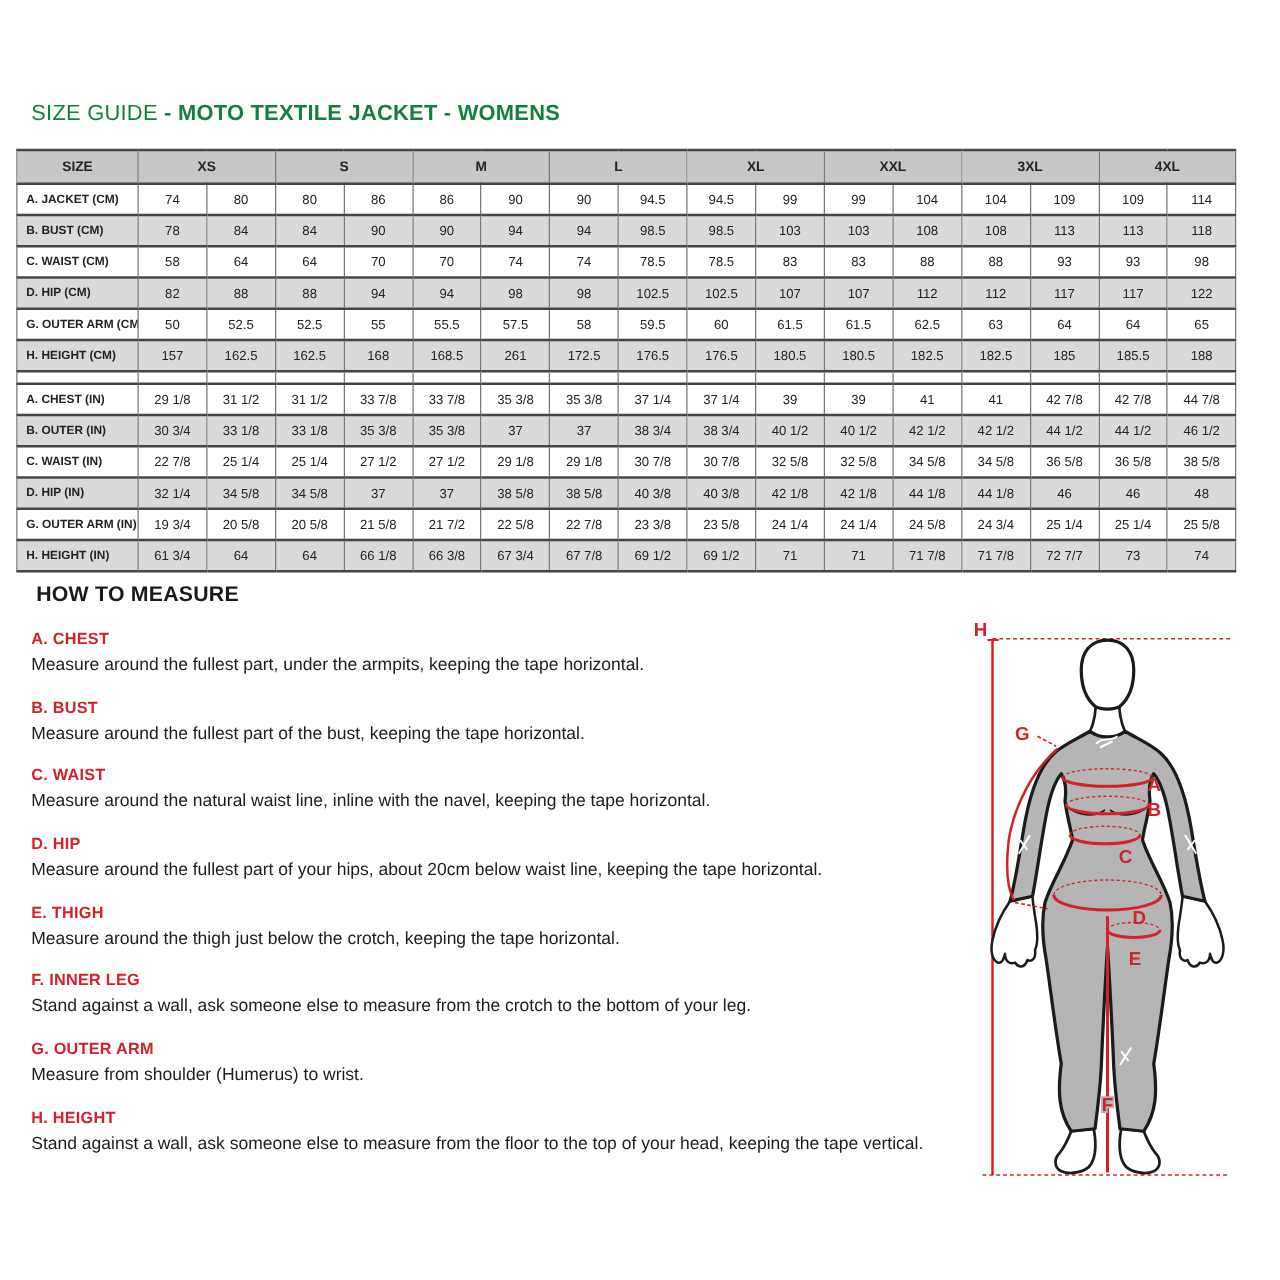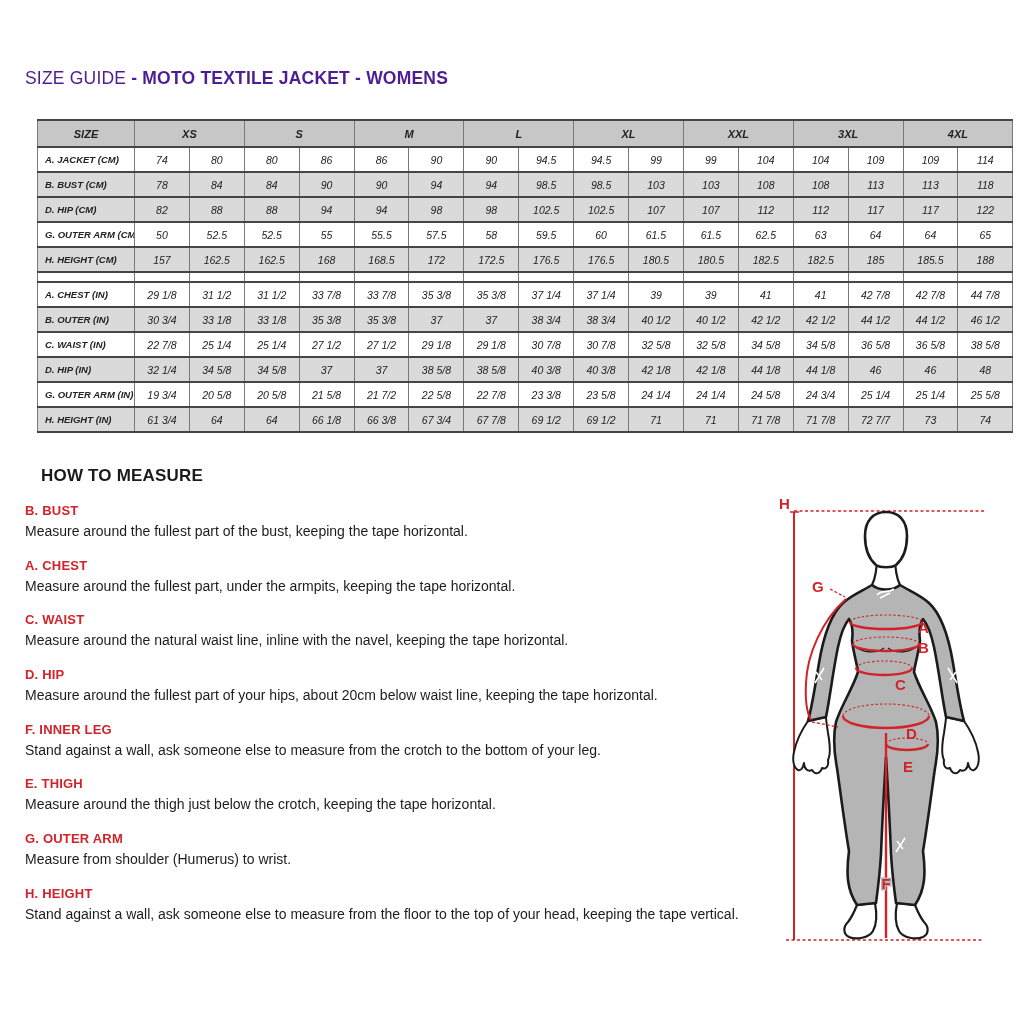--- a/index.html
+++ b/index.html
@@ -9,25 +9,25 @@
     --stripe-bg:#DADADA;
     --ink:#1c1c1c;
   }
   html,body{margin:0;padding:0;}
   body{
     width:1024px;height:1024px;position:relative;background:#ffffff;
     font-family:"Liberation Sans", sans-serif;color:var(--ink);
     overflow:hidden;
   }
   .page-title{
-    position:absolute;left:25px;top:68px;font-size:17.5px;letter-spacing:.2px;
-    white-space:nowrap;color:#4c1d95;
+    position:absolute;left:25px;top:80px;font-size:17.5px;letter-spacing:.2px;
+    white-space:nowrap;color:#15803d;
   }
   .page-title .t-bold{font-weight:bold;}
-  .size-table-wrap{position:absolute;left:37px;top:119px;width:975px;font-style:italic;}
+  .size-table-wrap{position:absolute;left:13px;top:119px;width:975px;}
   table.size-table{
     border-collapse:collapse;table-layout:fixed;width:975px;
     font-size:10.5px;color:#222;
   }
   table.size-table th,table.size-table td{
     border:1px solid #787878;
     border-top:2px solid #454545;
     border-bottom:2px solid #454545;
     text-align:center;vertical-align:middle;
     padding:0;height:23px;overflow:hidden;white-space:nowrap;
@@ -35,21 +35,21 @@
   table.size-table thead th{
     background:var(--th-bg);font-weight:bold;font-size:11px;height:25px;
   }
   table.size-table th.row-label{
     text-align:left;padding-left:7px;font-weight:bold;font-size:9.5px;
   }
   tr.shaded th.row-label,tr.shaded td{background:var(--stripe-bg);}
   tr.plain th.row-label,tr.plain td{background:#ffffff;}
   tr.sep-row th,tr.sep-row td{height:8px;background:#ffffff;}
   .measure-section{position:absolute;left:25px;top:466px;width:742px;}
-  .measure-heading{font-size:17px;font-weight:bold;margin:0 0 17px 16px;color:#1a1a1a;letter-spacing:.2px;}
+  .measure-heading{font-size:17px;font-weight:bold;margin:0 0 17px 4px;color:#1a1a1a;letter-spacing:.2px;}
   .measure-item h3{
     margin:0 0 4px 0;font-size:13px;font-weight:bold;color:var(--accent-red);
     letter-spacing:.2px;
   }
   .measure-item p{margin:0 0 17.5px 0;font-size:14px;line-height:1.3;color:#1c1c1c;}
   .figure-wrap{position:absolute;left:756px;top:478px;width:256px;height:478px;}
   svg .red-label{
     font-family:"Liberation Sans",sans-serif;font-size:15px;font-weight:bold;
     fill:var(--accent-red);
   }
@@ -128,20 +128,39 @@
           <td>98.5</td>
           <td>98.5</td>
           <td>103</td>
           <td>103</td>
           <td>108</td>
           <td>108</td>
           <td>113</td>
           <td>113</td>
           <td>118</td>
         </tr>
+        <tr class="plain">
+          <th class="row-label">C. WAIST (CM)</th>
+          <td>58</td>
+          <td>64</td>
+          <td>64</td>
+          <td>70</td>
+          <td>70</td>
+          <td>74</td>
+          <td>74</td>
+          <td>78.5</td>
+          <td>78.5</td>
+          <td>83</td>
+          <td>83</td>
+          <td>88</td>
+          <td>88</td>
+          <td>93</td>
+          <td>93</td>
+          <td>98</td>
+        </tr>
         <tr class="shaded">
           <th class="row-label">D. HIP (CM)</th>
           <td>82</td>
           <td>88</td>
           <td>88</td>
           <td>94</td>
           <td>94</td>
           <td>98</td>
           <td>98</td>
           <td>102.5</td>
@@ -173,21 +192,21 @@
           <td>64</td>
           <td>65</td>
         </tr>
         <tr class="shaded">
           <th class="row-label">H. HEIGHT (CM)</th>
           <td>157</td>
           <td>162.5</td>
           <td>162.5</td>
           <td>168</td>
           <td>168.5</td>
-          <td>172</td>
+          <td>261</td>
           <td>172.5</td>
           <td>176.5</td>
           <td>176.5</td>
           <td>180.5</td>
           <td>180.5</td>
           <td>182.5</td>
           <td>182.5</td>
           <td>185</td>
           <td>185.5</td>
           <td>188</td>
@@ -326,42 +345,42 @@
           <td>74</td>
         </tr>
       </tbody>
   </table>
 </div>
 
 <div class="measure-section">
   <h2 class="measure-heading">HOW TO MEASURE</h2>
   <div id="measure-list">
       <div class="measure-item">
+        <h3>A. CHEST</h3>
+        <p>Measure around the fullest part, under the armpits, keeping the tape horizontal.</p>
+      </div>
+      <div class="measure-item">
         <h3>B. BUST</h3>
         <p>Measure around the fullest part of the bust, keeping the tape horizontal.</p>
       </div>
       <div class="measure-item">
-        <h3>A. CHEST</h3>
-        <p>Measure around the fullest part, under the armpits, keeping the tape horizontal.</p>
-      </div>
-      <div class="measure-item">
         <h3>C. WAIST</h3>
         <p>Measure around the natural waist line, inline with the navel, keeping the tape horizontal.</p>
       </div>
       <div class="measure-item">
         <h3>D. HIP</h3>
         <p>Measure around the fullest part of your hips, about 20cm below waist line, keeping the tape horizontal.</p>
       </div>
       <div class="measure-item">
+        <h3>E. THIGH</h3>
+        <p>Measure around the thigh just below the crotch, keeping the tape horizontal.</p>
+      </div>
+      <div class="measure-item">
         <h3>F. INNER LEG</h3>
         <p>Stand against a wall, ask someone else to measure from the crotch to the bottom of your leg.</p>
-      </div>
-      <div class="measure-item">
-        <h3>E. THIGH</h3>
-        <p>Measure around the thigh just below the crotch, keeping the tape horizontal.</p>
       </div>
       <div class="measure-item">
         <h3>G. OUTER ARM</h3>
         <p>Measure from shoulder (Humerus) to wrist.</p>
       </div>
       <div class="measure-item">
         <h3>H. HEIGHT</h3>
         <p>Stand against a wall, ask someone else to measure from the floor to the top of your head, keeping the tape vertical.</p>
       </div>
     </div>

